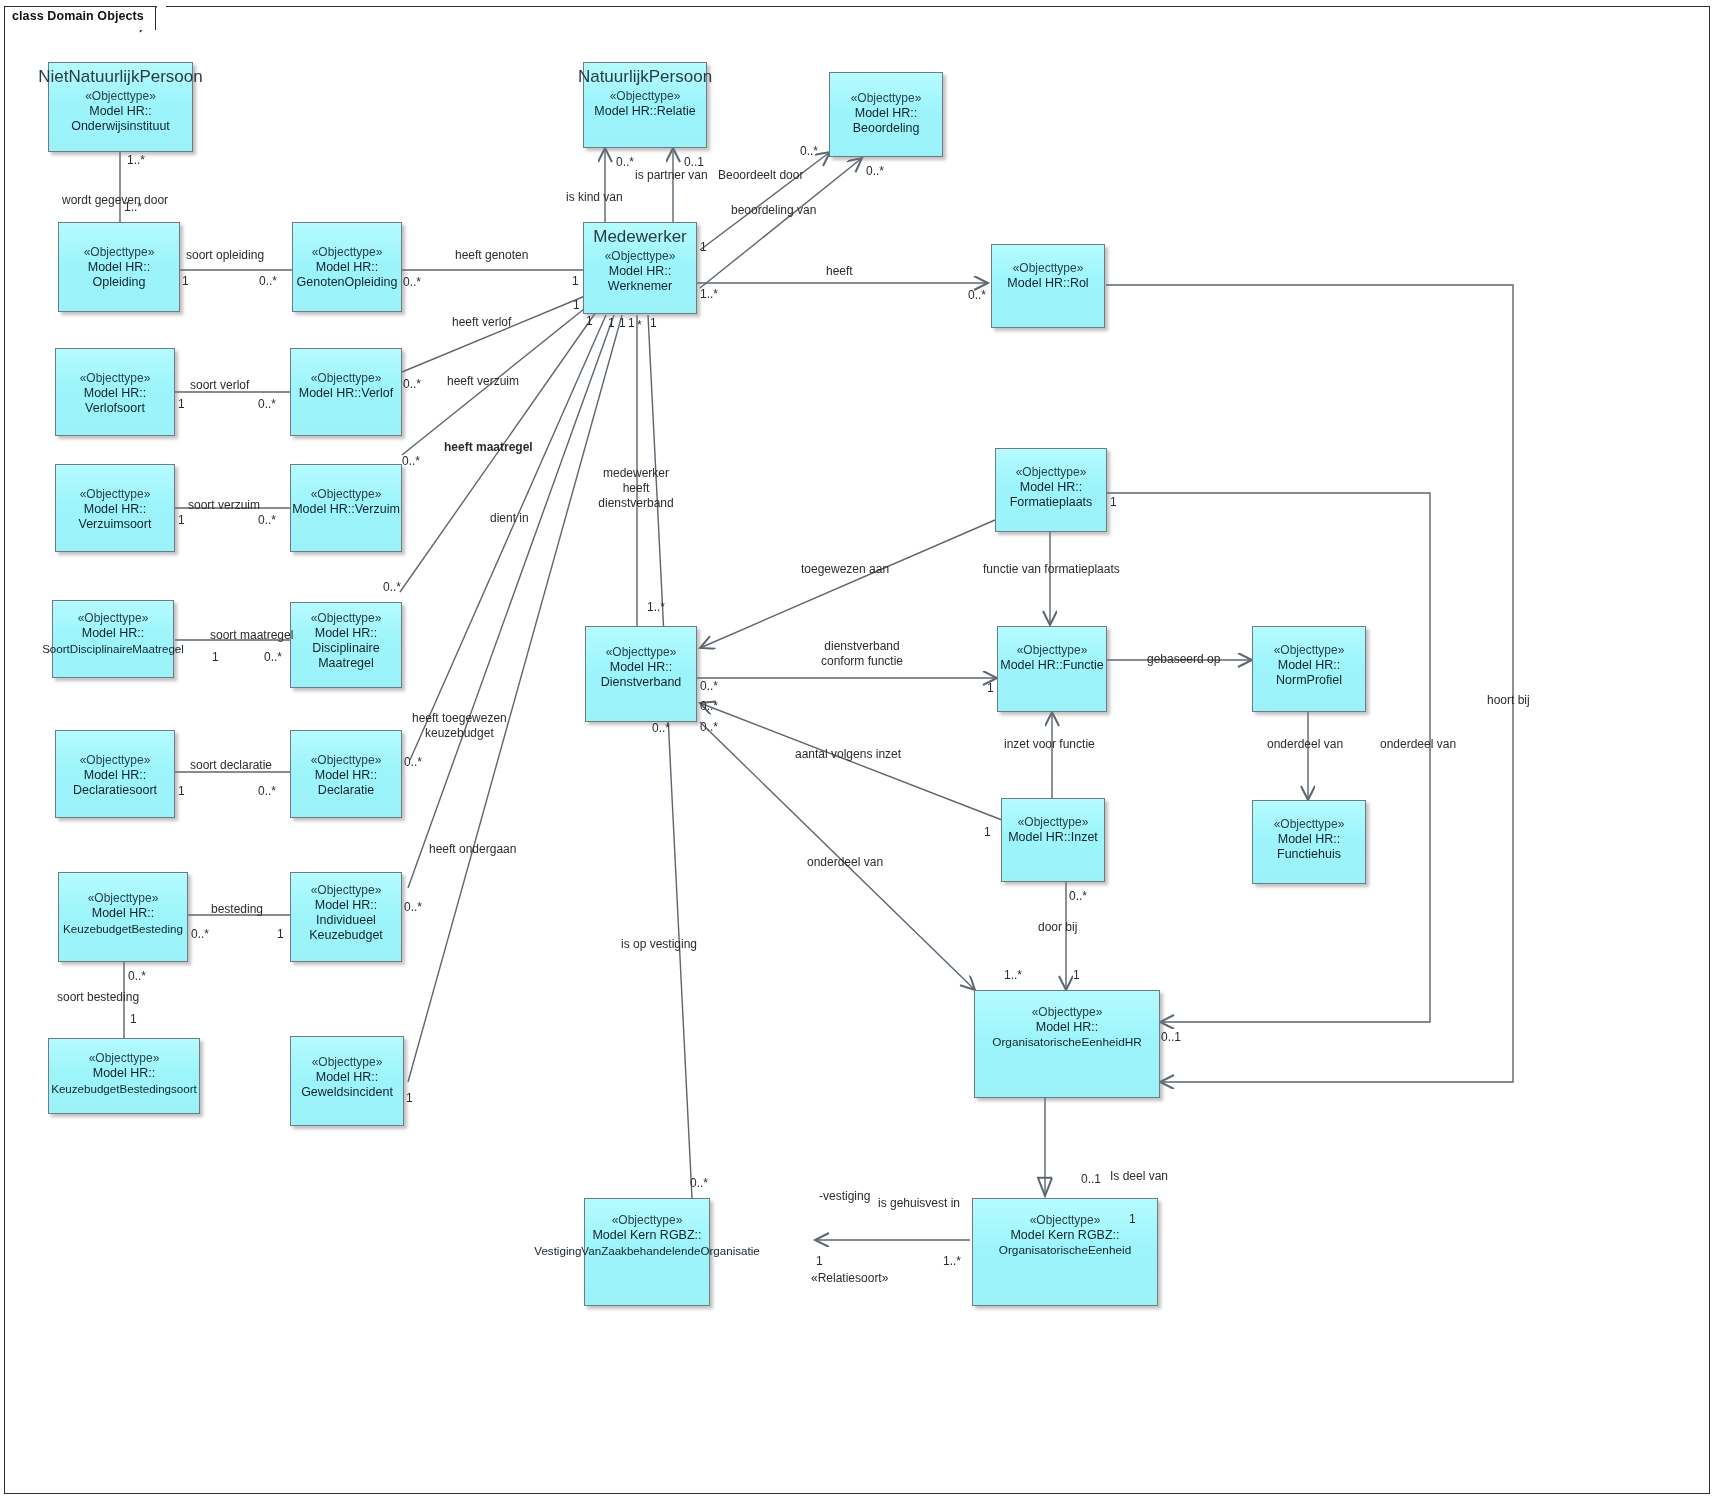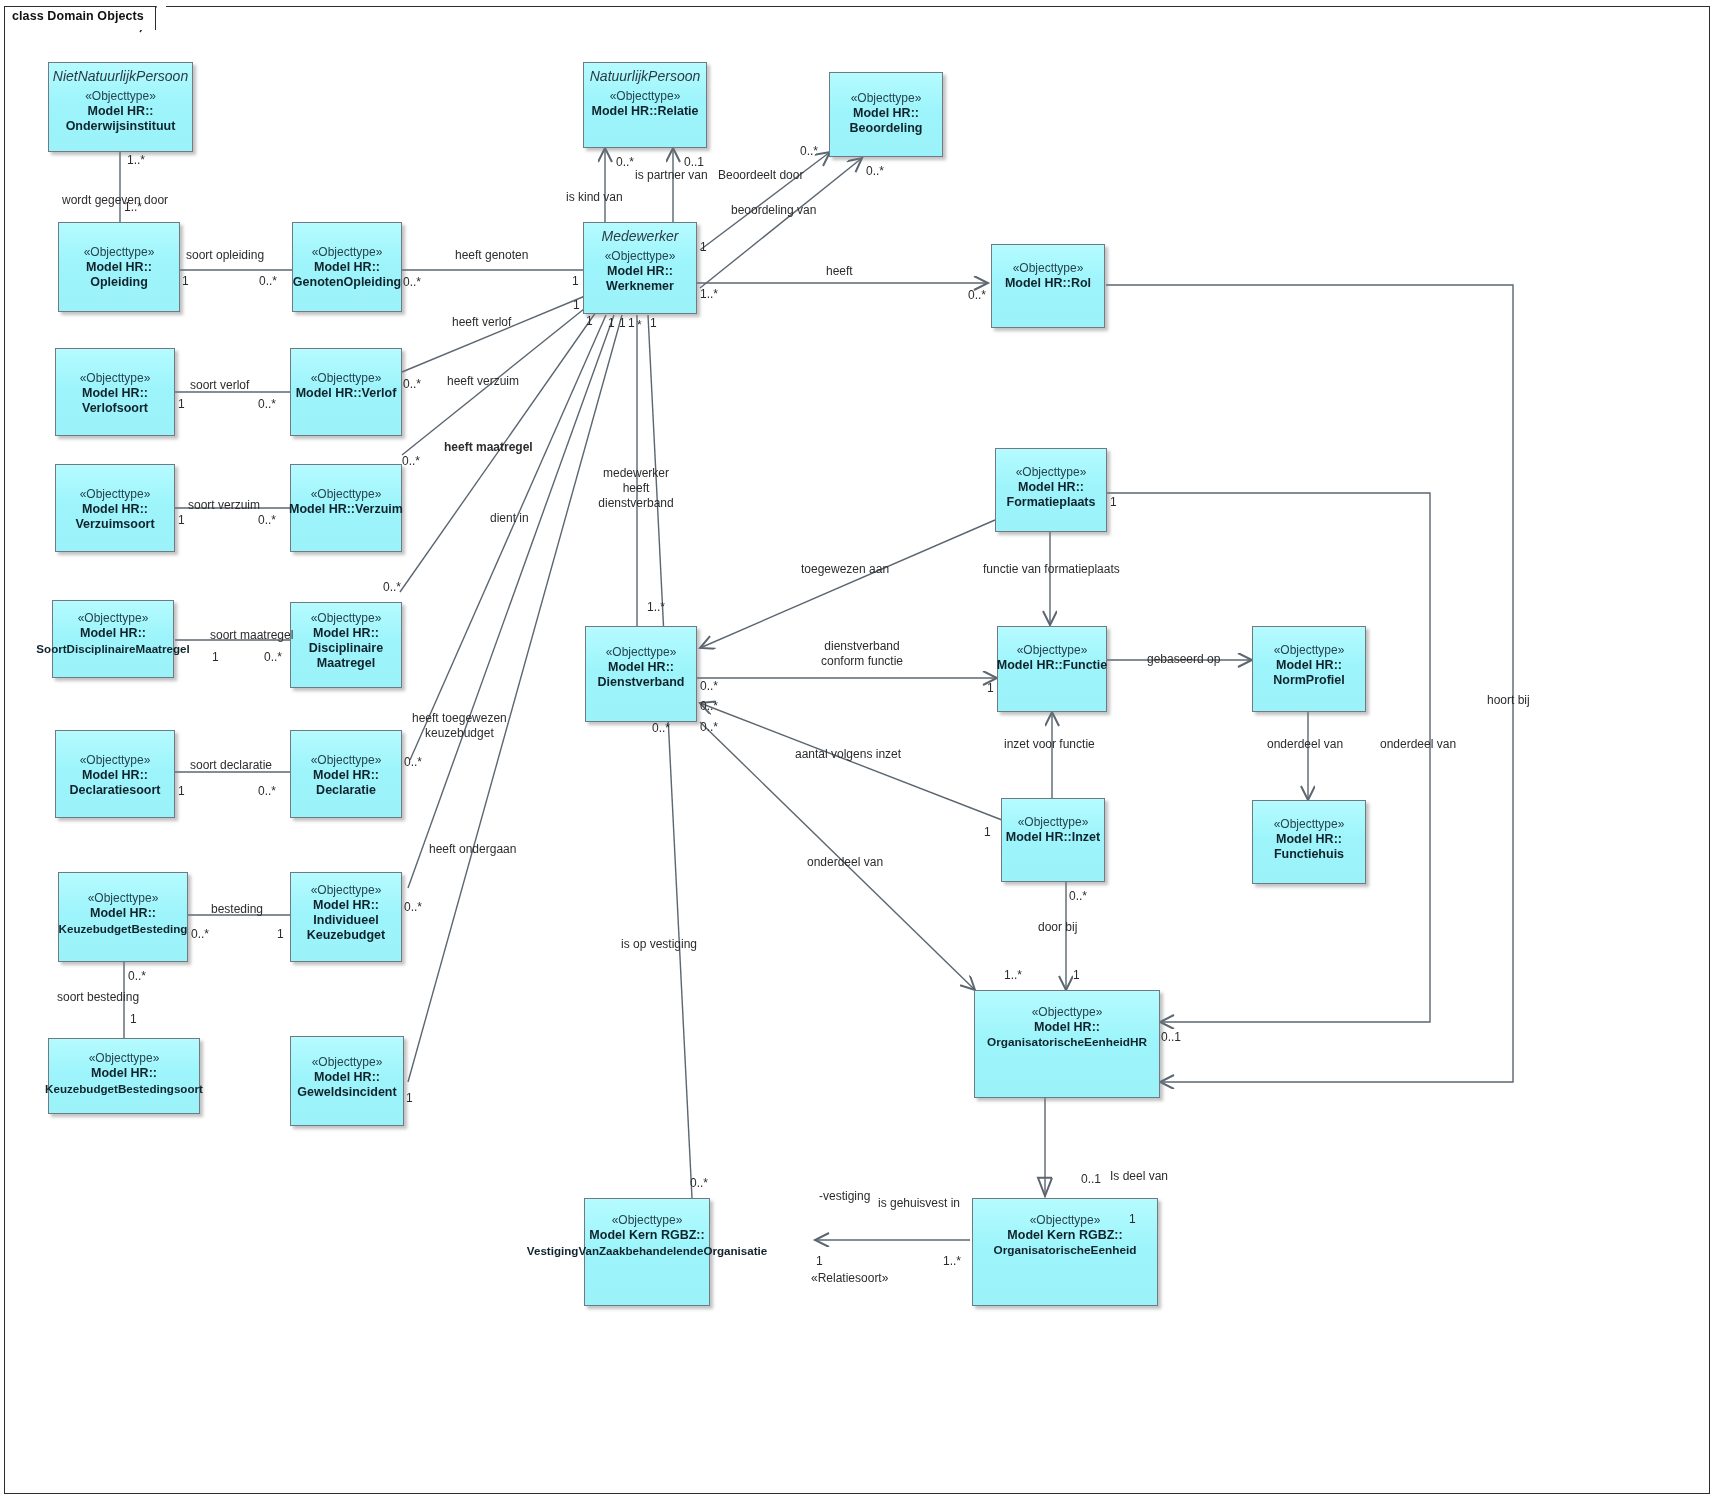--- a/index.html
+++ b/index.html
@@ -55,36 +55,35 @@
     background:linear-gradient(180deg,#b5fbff 0%,#9df5fb 45%,#9bf3f9 100%);
     border:1px solid #6f7a82;
     box-shadow:3px 3px 3px rgba(120,120,120,0.45);
     display:flex;
     flex-direction:column;
     align-items:center;
     padding-top:6px;
     z-index:3;
   }
   .cls .ital{
-    font-style:italic;
-    font-size:14px;
+    font-size:17px;
     color:#2b3b45;
     line-height:15px;
     margin-bottom:5px;
     white-space:nowrap;
   }
   .cls .stereo{
     font-size:12px;
     color:#27444f;
     line-height:15px;
     white-space:nowrap;
   }
   .cls .nm{
     font-size:12.5px;
-    font-weight:bold;
+    font-weight:normal;
     color:#10232c;
     line-height:15px;
     text-align:right;
     white-space:nowrap;
   }
   
   .lbl{
     position:absolute;
     font-size:12px;
     color:#2c2c2c;

